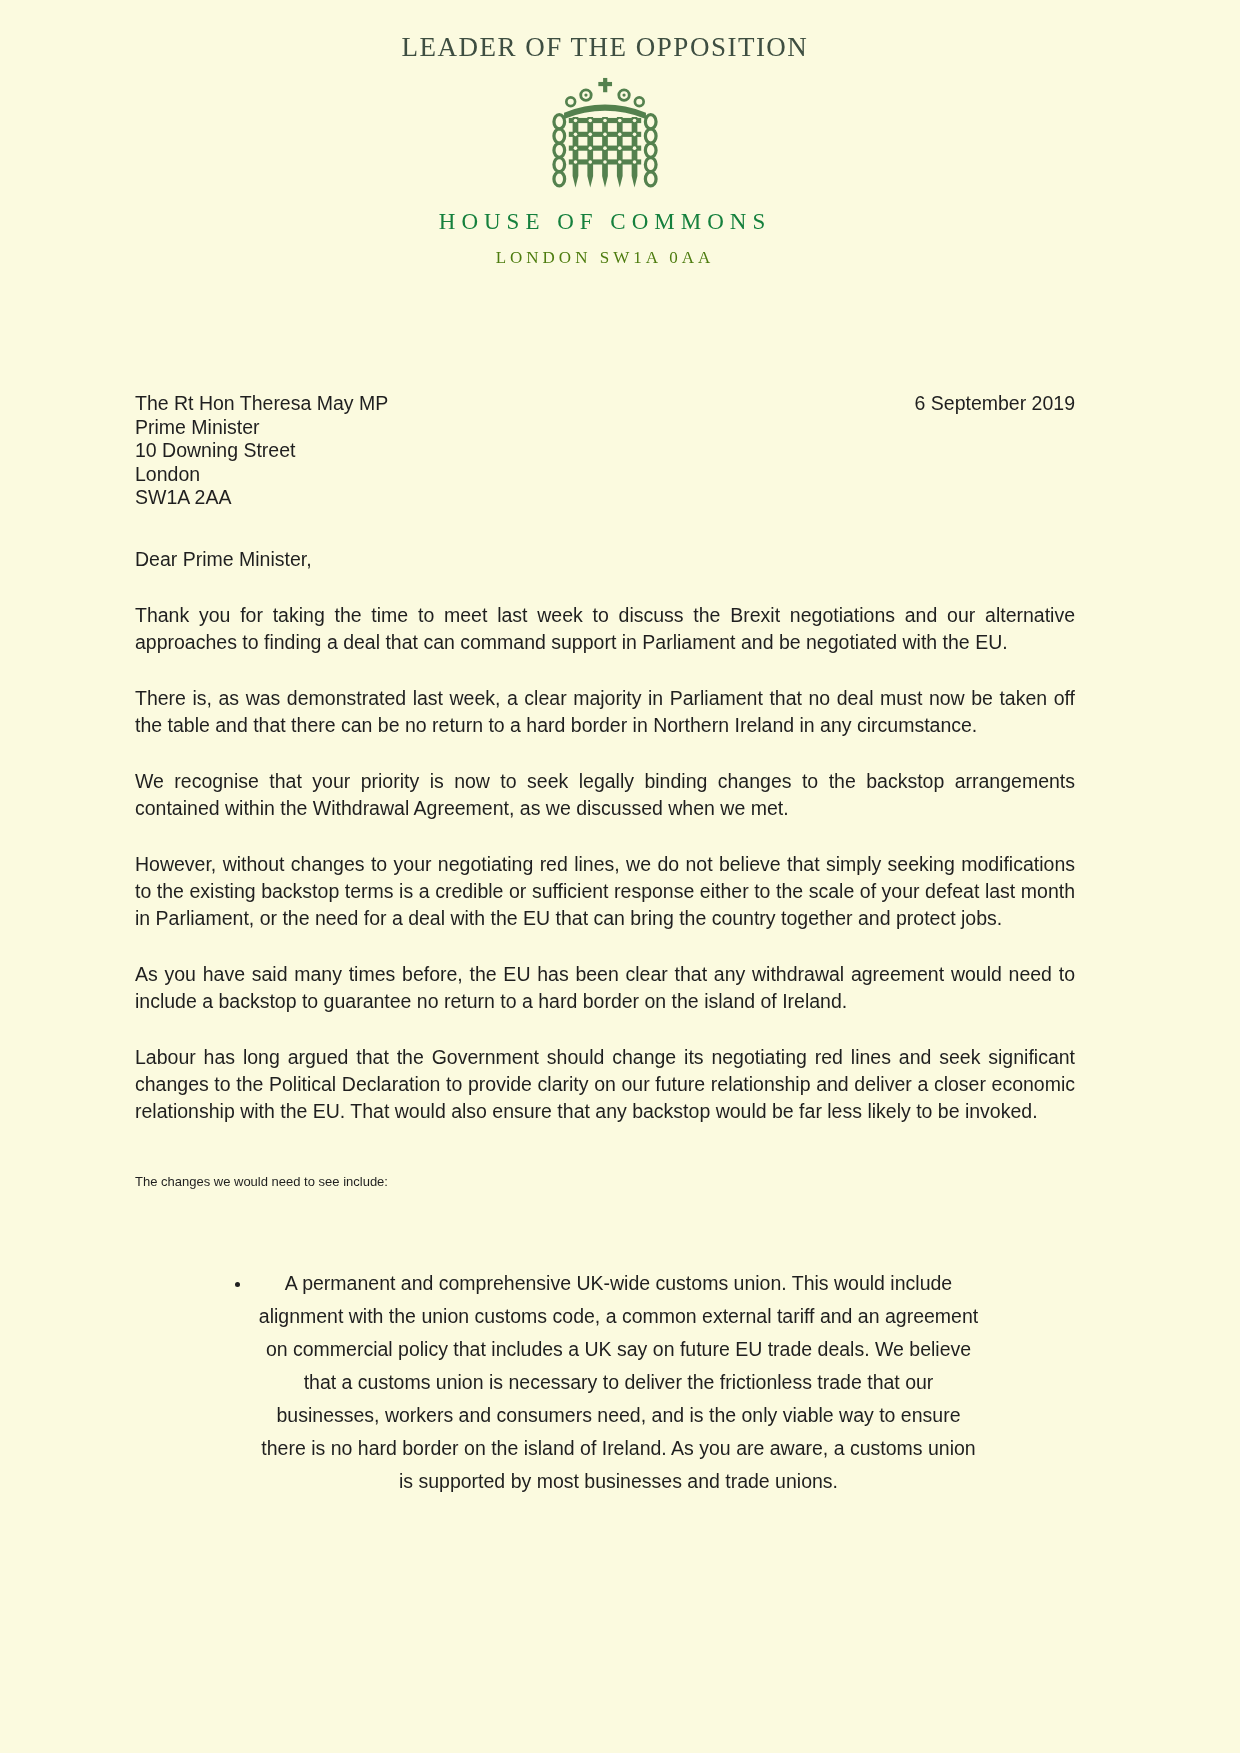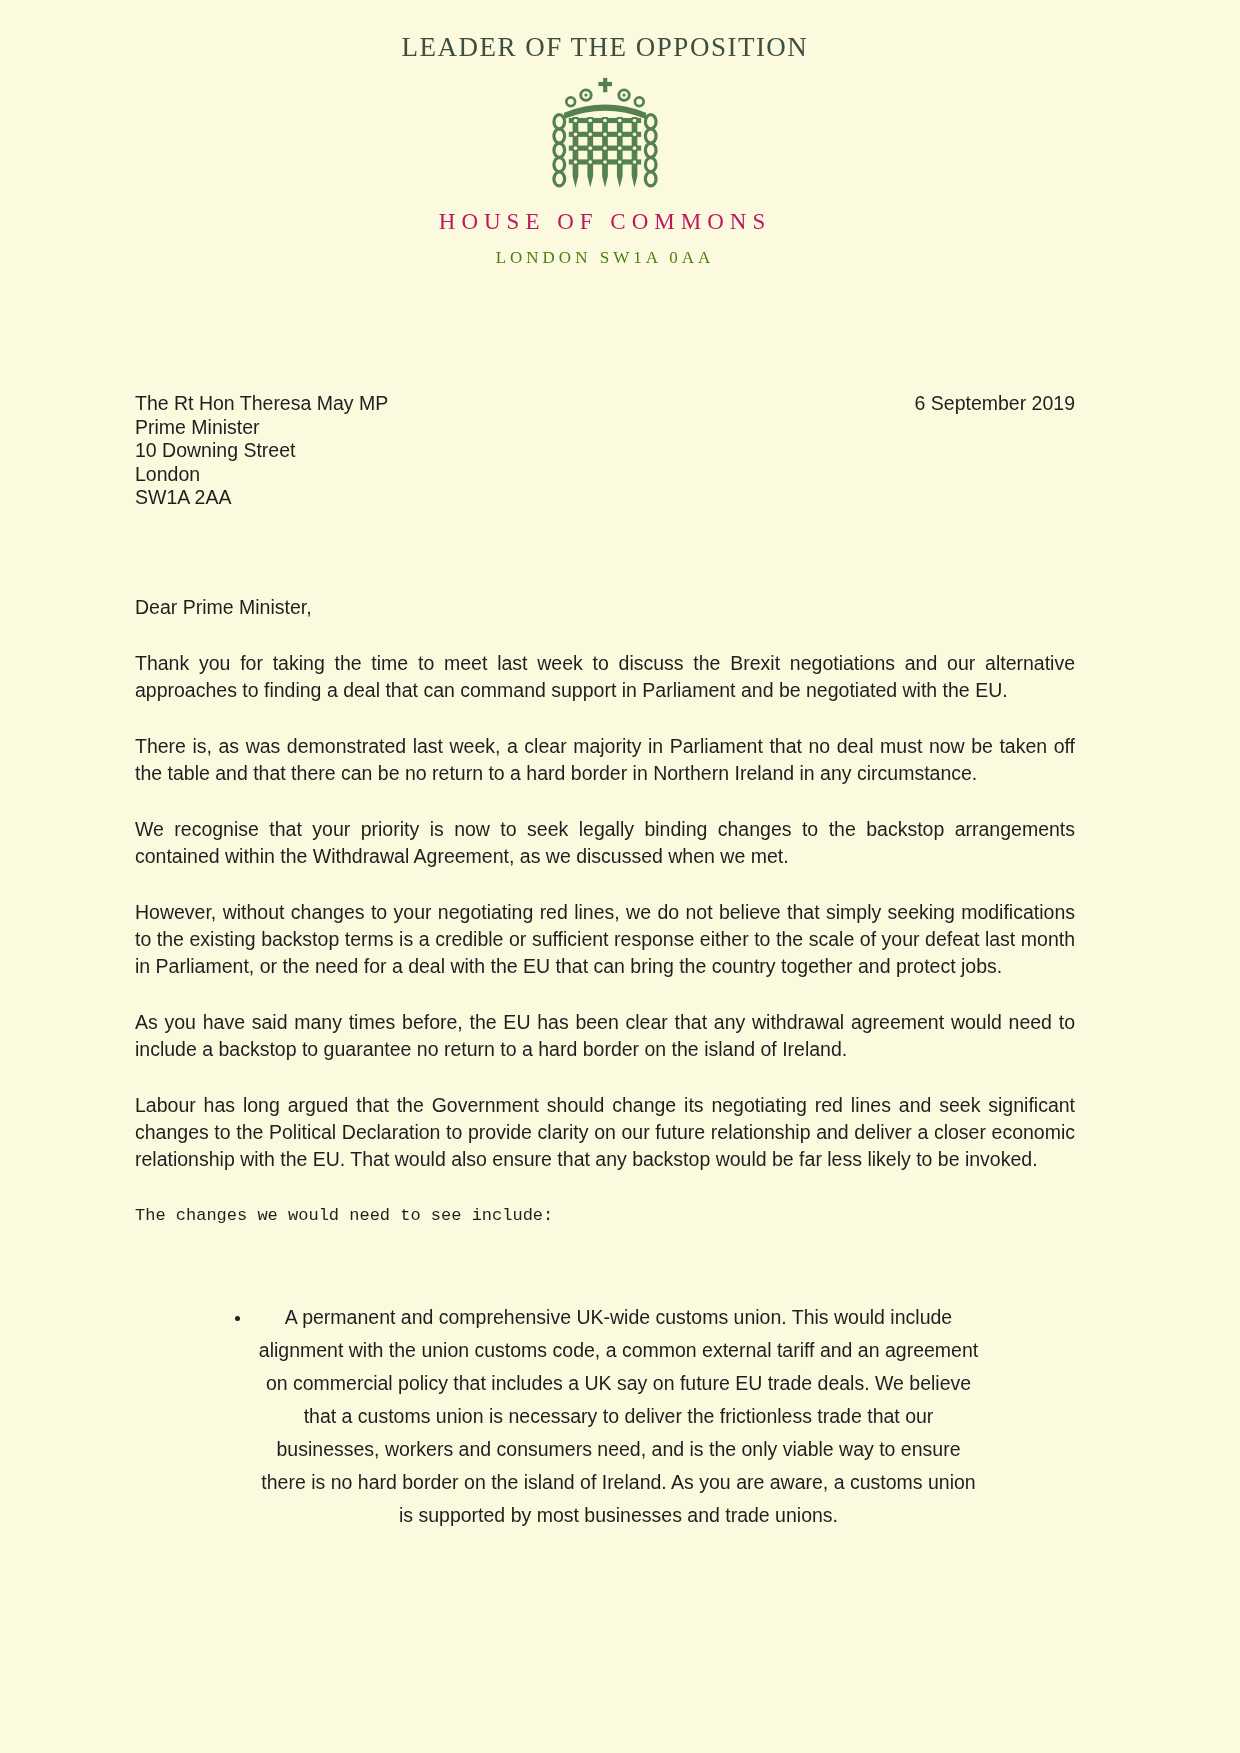--- a/index.html
+++ b/index.html
@@ -33,21 +33,21 @@
   .logo-wrap {
     text-align: center;
     margin-top: 14px;
     line-height: 0;
   }
   .lh-org {
     text-align: center;
     font-family: "Liberation Serif", "DejaVu Serif", serif;
     font-size: 23px;
     letter-spacing: 6px;
-    color: #be185d;
+    color: #15803d;
     margin-top: 12px;
   }
   .lh-loc {
     text-align: center;
     font-family: "Liberation Serif", "DejaVu Serif", serif;
     font-size: 17px;
     letter-spacing: 4px;
     color: #4d7c0f;
     margin-top: 13px;
   }
@@ -57,36 +57,35 @@
     justify-content: space-between;
     align-items: flex-start;
     margin-top: 124px;
     font-size: 19.5px;
     gap: 44px;
   }
   .recipient div { line-height: 23.5px; }
   .letter-date { line-height: 23.5px; }
   
   .salutation {
-    margin-top: 84px;
+    margin-top: 36px;
     font-size: 19.5px;
     line-height: 27px;
   }
   .letter-body p {
     margin: 29px 0 0 0;
     font-size: 19.5px;
     line-height: 27px;
     text-align: justify;
     text-justify: inter-word;
   }
   .list-intro {
-    margin-top: 29px;
-    font-size: 17px;
+    margin-top: 43px;
+    font-size: 13px;
     line-height: 27px;
-    font-family: Liberation Mono, monospace;
   }
   ul.changes-list {
     margin: 72px 0 0 58px;
     padding-left: 20px;
     width: 772px;
     list-style: disc outside;
   }
   ul.changes-list li {
     font-size: 19.5px;
     line-height: 33px;

